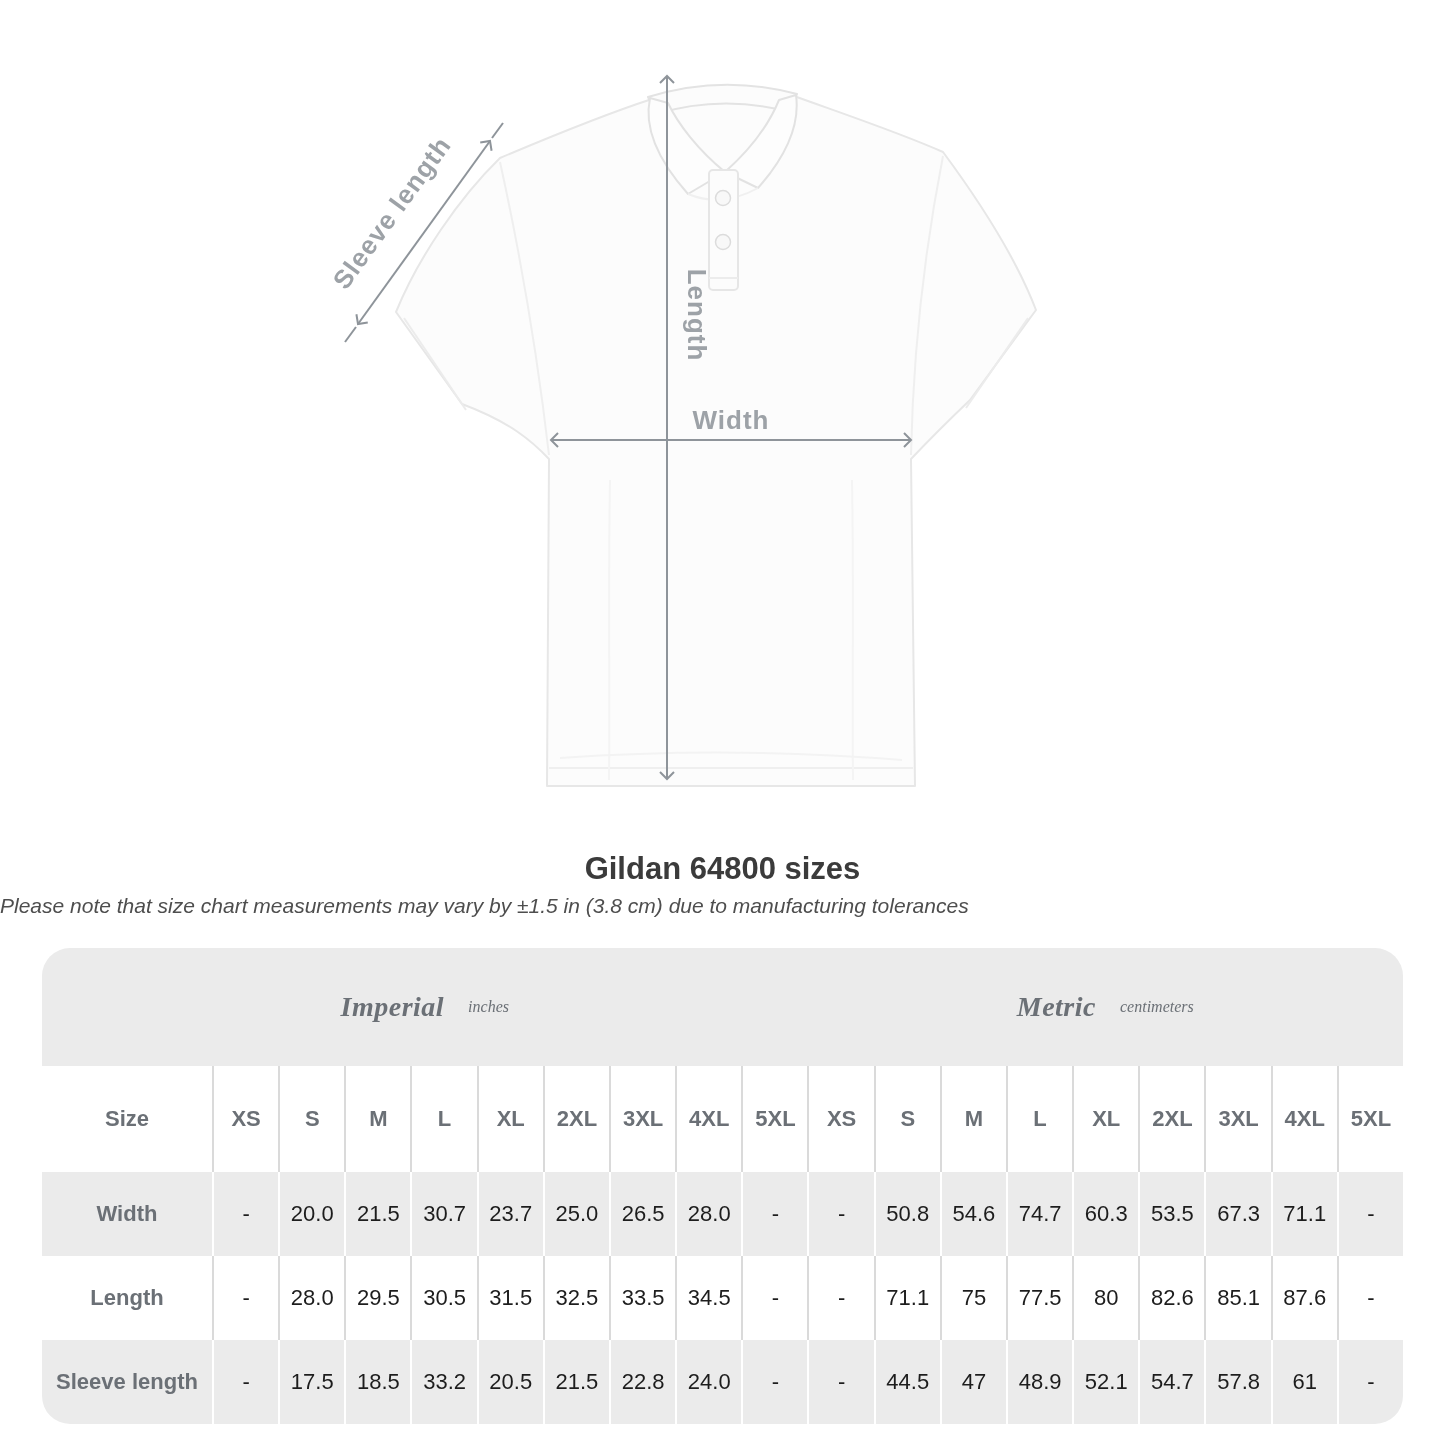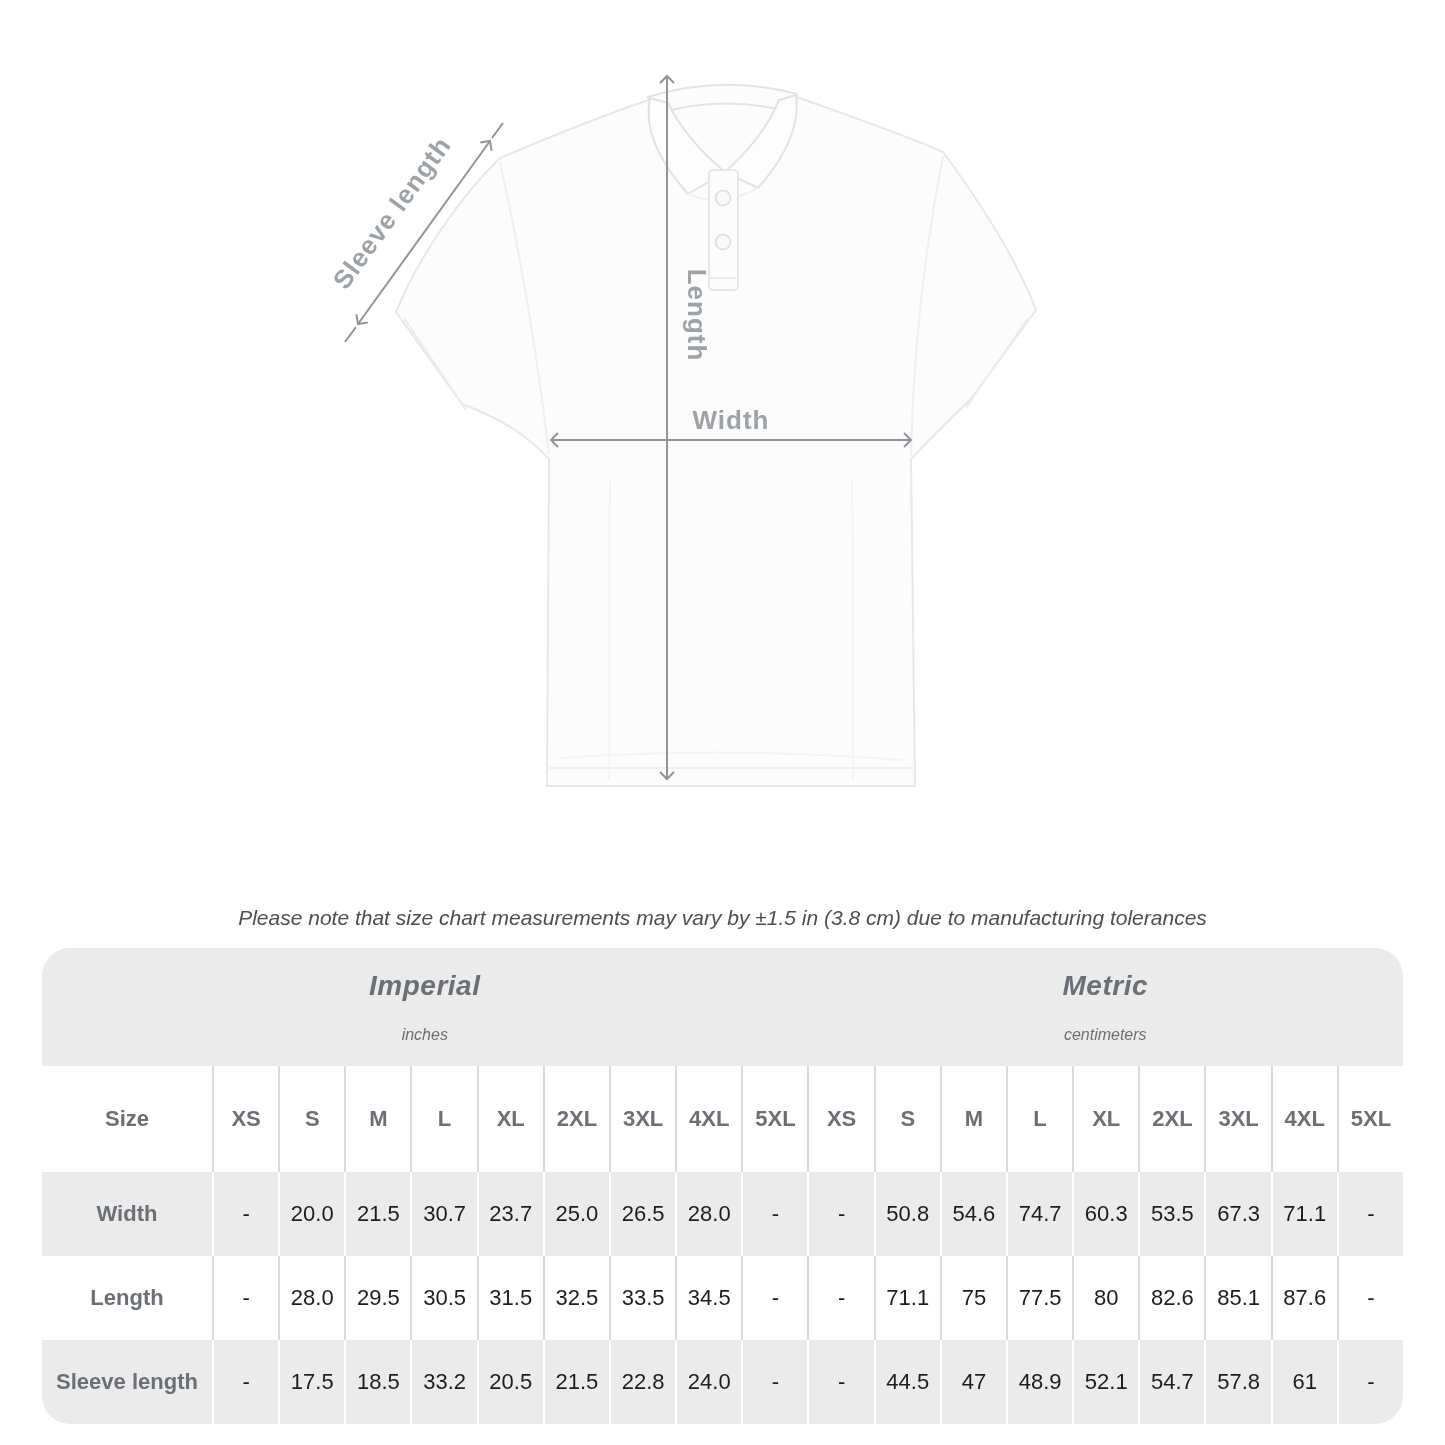--- a/index.html
+++ b/index.html
@@ -8,27 +8,27 @@
 
   
   .diagram{position:absolute;left:0;top:0;width:1445px;height:835px;}
   .diagram svg{display:block;width:100%;height:100%;}
   .ann-text{font-family:"Liberation Sans","DejaVu Sans",sans-serif;font-weight:bold;font-size:26px;
             fill:#9da2a7;letter-spacing:1px;}
 
   
   .title{position:absolute;top:851px;left:0;width:100%;text-align:center;
          font-size:31px;font-weight:bold;color:#3b3b3b;}
-  .subtitle{position:absolute;top:894px;left:0;width:100%;text-align:center;
-            font-size:21px;font-style:italic;color:#4e4e4e;margin-top:12px;}
+  .subtitle{position:absolute;top:894px;left:0;width:100%;text-align:left;
+            font-size:21px;font-style:italic;color:#4e4e4e;}
 
   
   .tbl{position:absolute;left:42px;top:948px;width:1361px;border-radius:28px;overflow:hidden;}
   .band{display:grid;grid-template-columns:765.5px 1fr;height:118px;background:#ebebeb;}
-  .band-cell{display:flex;flex-direction:column;align-items:center;justify-content:center;gap:24px;}
+  .band-cell{display:flex;flex-direction:row;align-items:center;justify-content:center;gap:24px;font-family:Liberation Serif, serif;}
   .band-name{font-size:28px;font-weight:bold;font-style:italic;color:#6b7076;letter-spacing:0.5px;}
   .band-unit{font-size:16px;font-style:italic;color:#6b7076;}
   .trow{display:grid;grid-template-columns:170px repeat(18,1fr);}
   .trow.hrow{height:106px;background:#ffffff;}
   .trow.drow{height:84px;}
   .trow.white{background:#ffffff;}
   .trow.gray{background:#ebebeb;}
   .c{display:flex;align-items:center;justify-content:center;font-size:22px;color:#1d1d1d;}
   .lbl{font-weight:bold;color:#6b7076;}
   .trow.white > .c + .c, .trow.hrow > .c + .c{border-left:2px solid #dadada;text-align:right;}
@@ -81,20 +81,21 @@
         <line x1="345" y1="342" x2="356" y2="327"></line>
         <line x1="492" y1="138" x2="503" y2="123"></line>
       </g>
 
       <text class="ann-text" x="731" y="429" text-anchor="middle">Width</text>
       <text class="ann-text" transform="translate(688,315) rotate(90)" text-anchor="middle">Length</text>
       <text class="ann-text" transform="translate(399,218) rotate(-54)" text-anchor="middle">Sleeve length</text>
     </svg>
   </div>
 
+  <div class="title">Gildan 64800 sizes</div>
   <div class="subtitle">Please note that size chart measurements may vary by ±1.5 in (3.8 cm) due to manufacturing tolerances</div>
 
   <div class="tbl">
 
     <div class="band">
       <div class="band-cell">
         <div class="band-name">Imperial</div>
         <div class="band-unit">inches</div>
       </div>
       <div class="band-cell">

